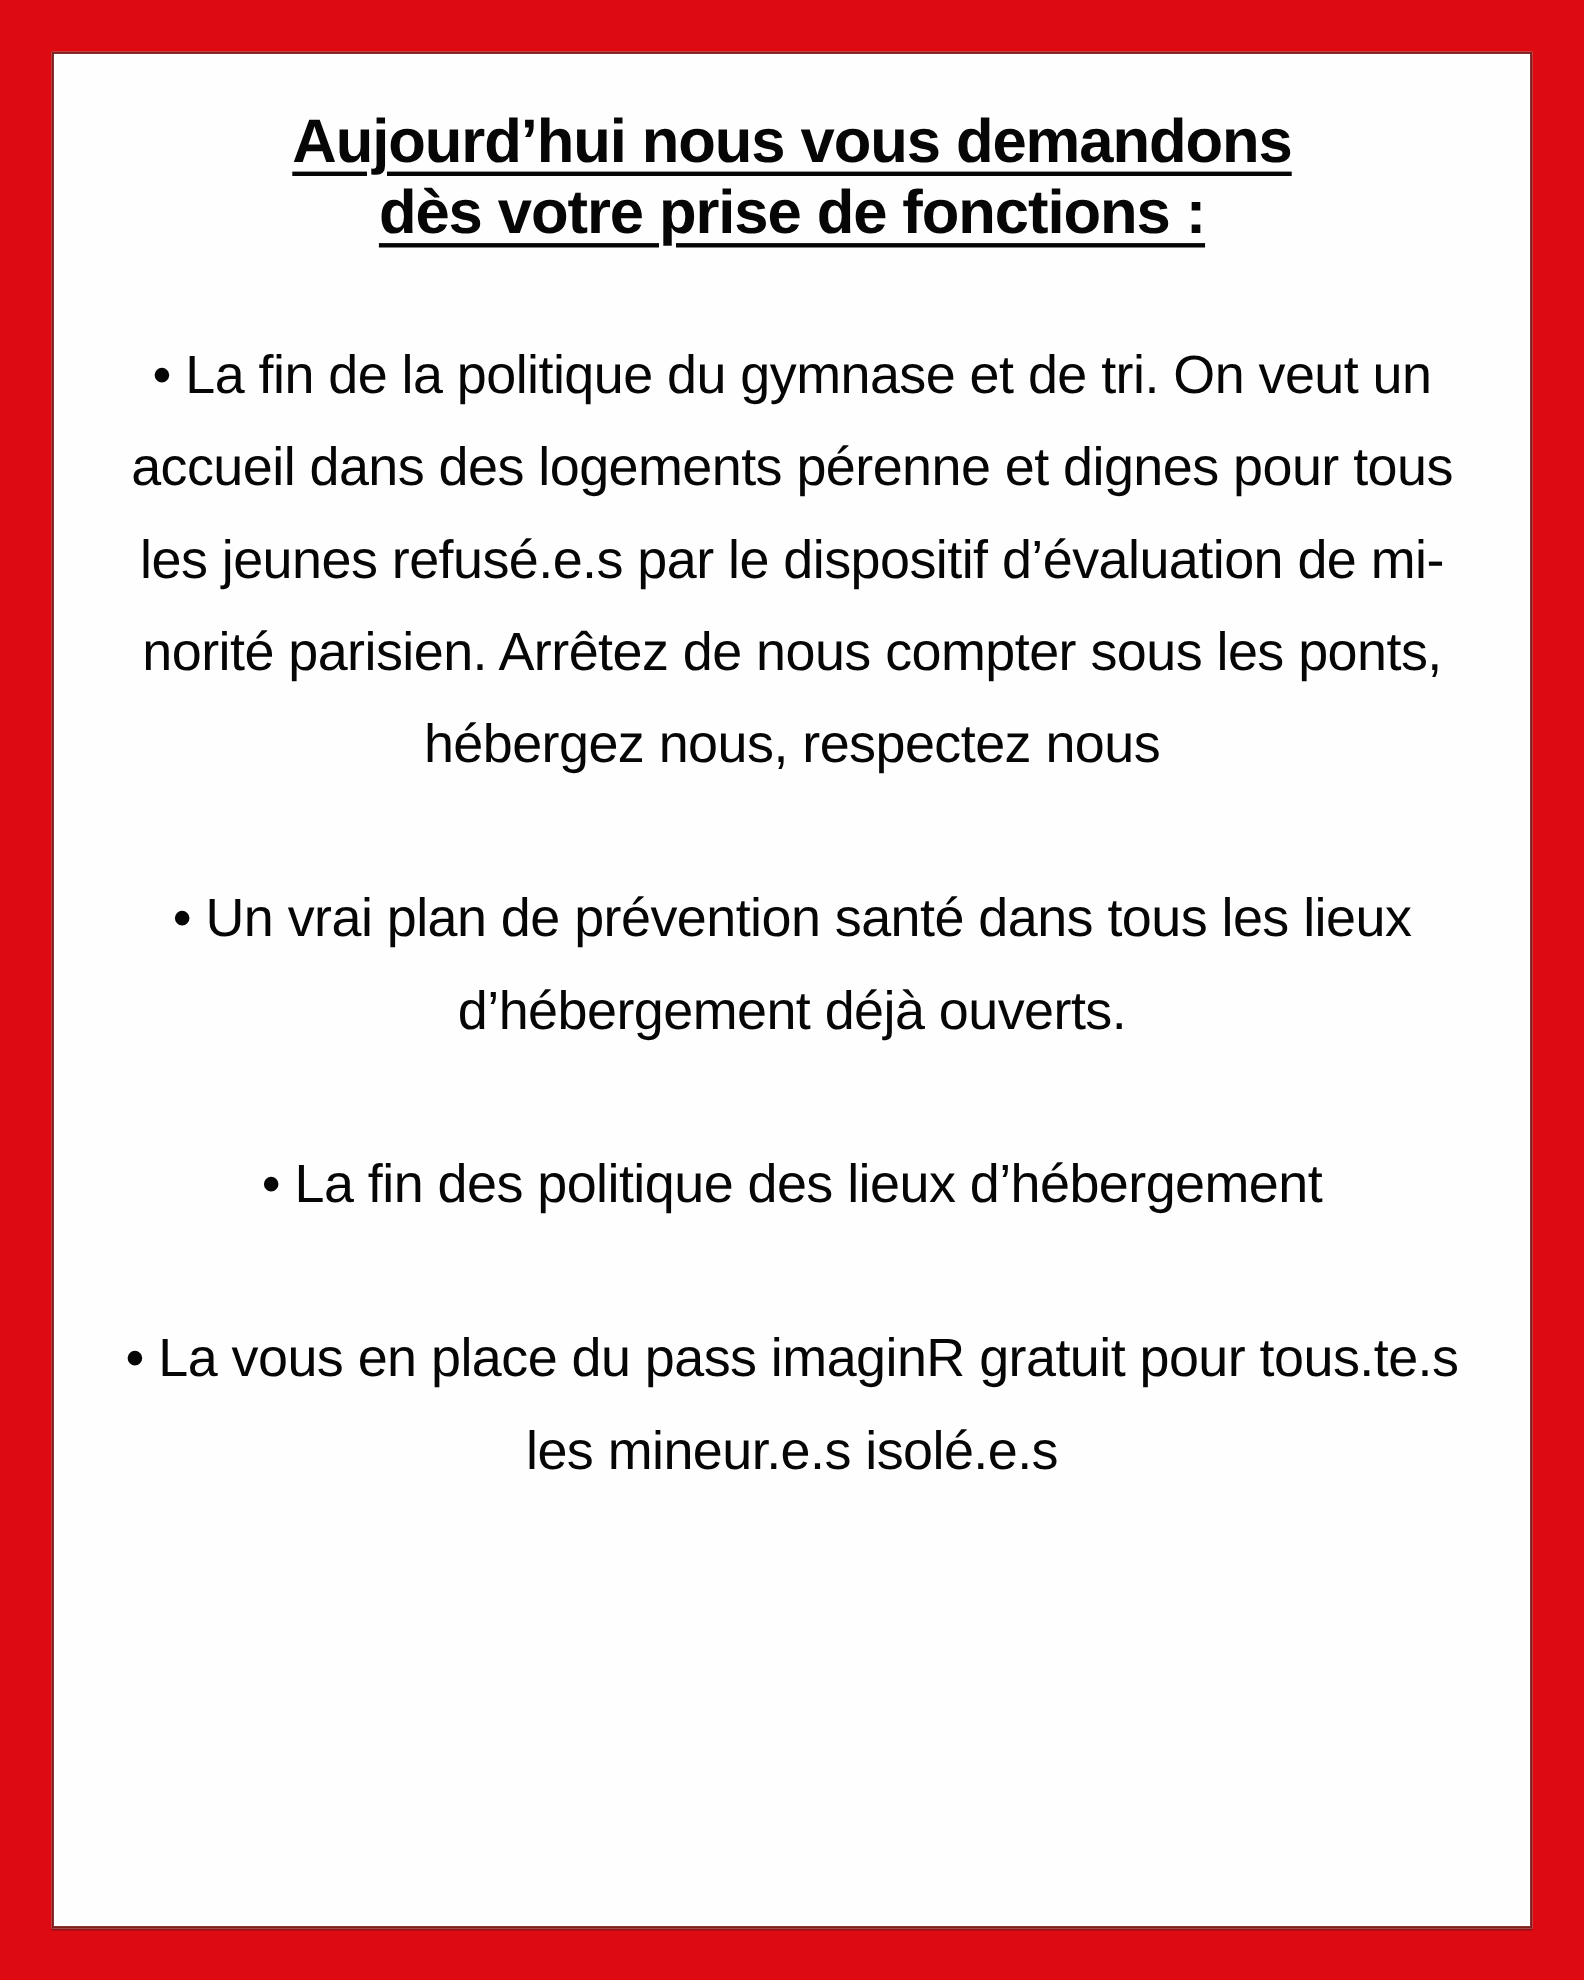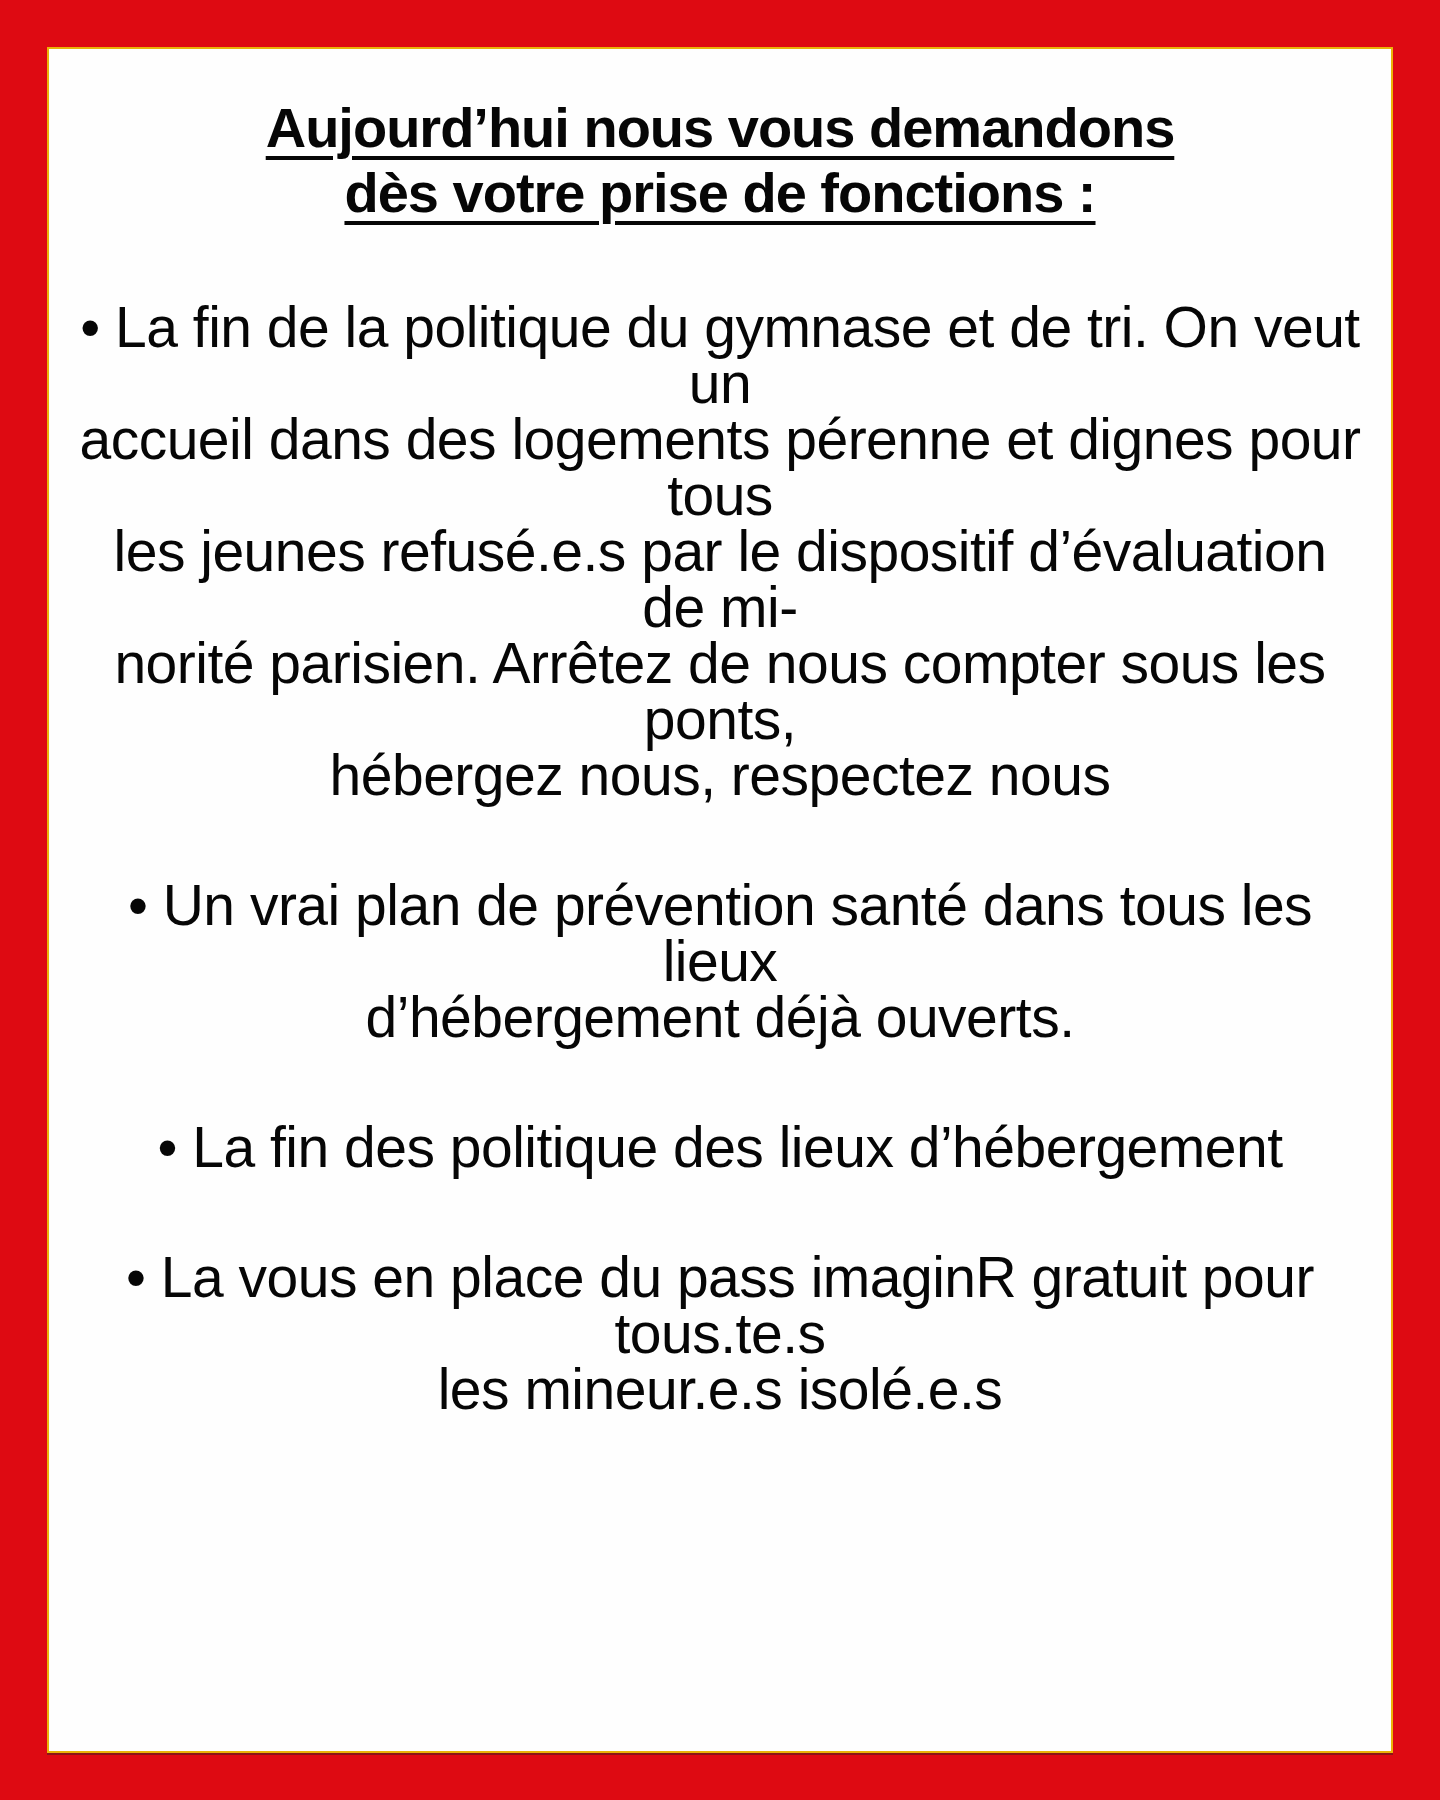--- a/index.html
+++ b/index.html
@@ -20,41 +20,41 @@
     background: #de0a12;
   }
   .poster-panel {
     position: absolute;
     left: 47px;
     top: 47px;
     width: 1346px;
     height: 1706px;
     box-sizing: border-box;
     background: #fefefe;
-    border: 2px solid #eab308;
+    border: 2px solid #7f1d1d;
     box-shadow: 0 2px 0 #8c1418;
     padding: 46px 26px 0 26px;
     text-align: center;
     color: #060606;
   }
   .poster-title {
     margin: 0 0 74px 0;
     font-size: 56px;
     line-height: 65px;
     font-weight: bold;
     letter-spacing: -1px;
     white-space: pre-line;
     text-decoration: underline;
     text-decoration-thickness: 4px;
     text-underline-offset: 9px;
   }
   .demand {
     margin: 0 0 74px 0;
-    font-size: 57px;
-    line-height: 56px;
+    font-size: 49px;
+    line-height: 84px;
     letter-spacing: -0.5px;
     white-space: pre-line;
   }
   .demand:last-child {
     margin-bottom: 0;
   }
 </style>
 </head>
 <body>
 

